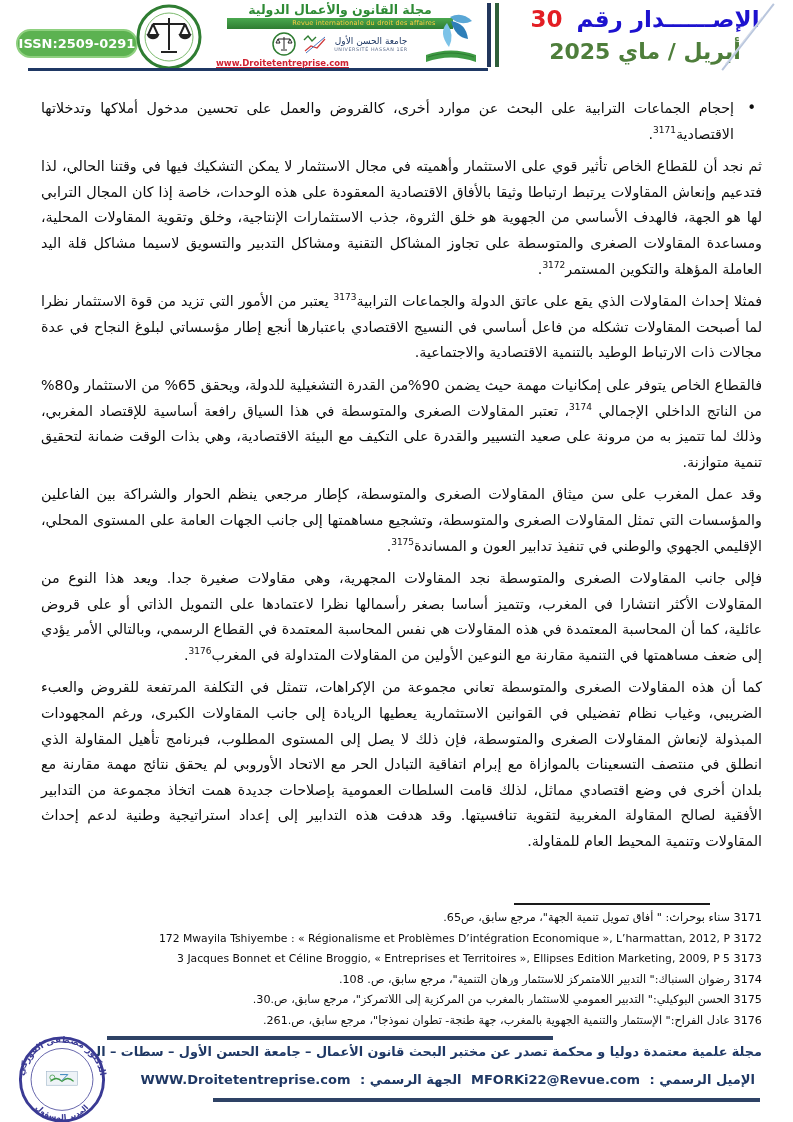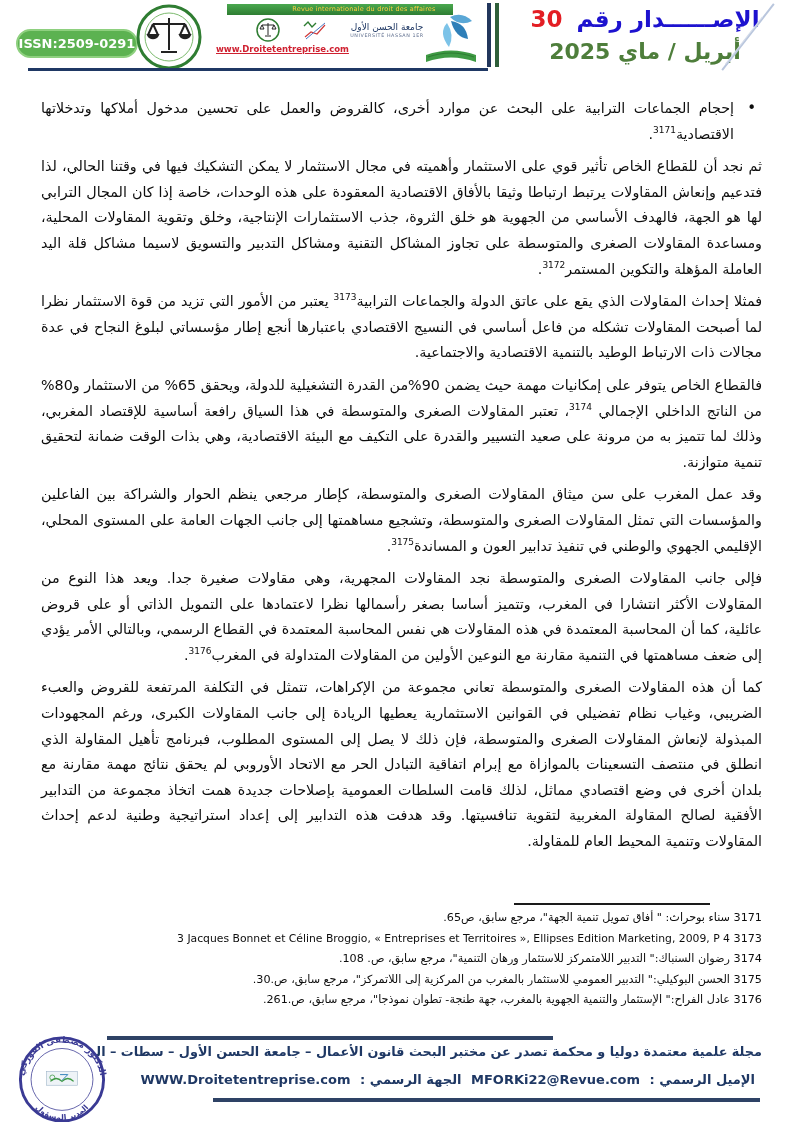--- a/index.html
+++ b/index.html
@@ -13,21 +13,21 @@
   .issn-pill {
     position:absolute; left:16px; top:29px; width:118px; height:25px;
     background:#5cb251; border:2px solid #8ed07f; border-radius:16px;
     color:#fff; font-weight:bold; font-size:13px; line-height:25px; text-align:center;
   }
   .logo1 { position:absolute; left:136px; top:4px; width:66px; height:66px; }
   .logoc { position:absolute; left:206px; top:3px; width:268px; height:66px; }
   .lc-title { color:#2e8b35; font-weight:bold; font-size:12.5px; text-align:center; direction:rtl; line-height:14px; }
   .lc-banner { margin:1px auto 0 auto; width:178px; height:11px; background:linear-gradient(#4aa84f,#2e7d32);
     color:#ffcf40; font-size:6.5px; line-height:11px; text-align:center; letter-spacing:.2px;padding-left:48px; }
-  .lc-row { display:flex; align-items:center; justify-content:center; gap:21px; margin-top:2px; height:26px; }
+  .lc-row { display:flex; align-items:center; justify-content:center; gap:5px; margin-top:2px; height:26px; }
   .lc-uni { text-align:center; }
   .lc-uni-ar { color:#1f3864; font-size:9px; direction:rtl; line-height:10px; }
   .lc-uni-fr { color:#5a6a8a; font-size:4.8px; letter-spacing:.6px; line-height:7px; }
   .lc-site { color:#cf2030; font-weight:bold; font-size:8.5px; text-decoration:underline; margin-top:1px; padding-left:10px; }
   .lc-book { position:absolute; right:-8px; top:8px; }
   .vbar1 { position:absolute; left:487px; top:3px; width:4px; height:64px; background:#22365c; }
   .vbar2 { position:absolute; left:495px; top:3px; width:4px; height:64px; background:#2f5f3a; }
   .issue { position:absolute; left:506px; top:6px; width:278px; text-align:center; direction:rtl; }
   .issue-l1 { font-size:23px; font-weight:bold; color:#1d12cf; white-space:nowrap; }
   .issue-l1 .n57 { color:#e31e24; margin-right:6px; }
@@ -81,20 +81,21 @@
           <path d="M17 20 L12 31 M17 20 L22 31"></path>
           <path d="M49 20 L44 31 M49 20 L54 31"></path>
           <path d="M12 31 A5.5 5.5 0 0 0 22 31 Z" fill="#222"></path>
           <path d="M44 31 A5.5 5.5 0 0 0 54 31 Z" fill="#222"></path>
           <line x1="25" y1="48" x2="41" y2="48"></line>
         </g>
       </svg>
     </div>
 
     <div class="logoc">
+      <div class="lc-title">مجلة القانون والأعمال الدولية</div>
       <div class="lc-banner">Revue internationale du droit des affaires</div>
       <div class="lc-row">
         <svg width="24" height="24" viewBox="0 0 24 24">
           <circle cx="12" cy="12" r="11" fill="#fff" stroke="#2f7d32" stroke-width="1.5"></circle>
           <g stroke="#222" stroke-width="1" fill="none">
             <line x1="12" y1="5" x2="12" y2="17"></line>
               <line x1="6" y1="7" x2="18" y2="7"></line>
             <path d="M6 7 L4 11 L8 11 Z M18 7 L16 11 L20 11 Z"></path>
               <line x1="9" y1="18" x2="15" y2="18"></line>
           </g>
@@ -143,21 +144,22 @@
       <p class="para">فمثلا إحداث المقاولات الذي يقع على عاتق الدولة والجماعات الترابية<sup class="ref">3173</sup> يعتبر من الأمور التي تزيد من قوة الاستثمار نظرا لما أصبحت المقاولات تشكله من فاعل أساسي في النسيج الاقتصادي باعتبارها أنجع إطار مؤسساتي لبلوغ النجاح في عدة مجالات ذات الارتباط الوطيد بالتنمية الاقتصادية والاجتماعية.</p>
       <p class="para">فالقطاع الخاص يتوفر على إمكانيات مهمة حيث يضمن 90%من القدرة التشغيلية للدولة، ويحقق 65% من الاستثمار و80% من الناتج الداخلي الإجمالي <sup class="ref">3174</sup>، تعتبر المقاولات الصغرى والمتوسطة في هذا السياق رافعة أساسية للإقتصاد المغربي، وذلك لما تتميز به من مرونة على صعيد التسيير والقدرة على التكيف مع البيئة الاقتصادية، وهي بذات الوقت ضمانة لتحقيق تنمية متوازنة.</p>
       <p class="para">وقد عمل المغرب على سن ميثاق المقاولات الصغرى والمتوسطة، كإطار مرجعي ينظم الحوار والشراكة بين الفاعلين والمؤسسات التي تمثل المقاولات الصغرى والمتوسطة، وتشجيع مساهمتها إلى جانب الجهات العامة على المستوى المحلي، الإقليمي الجهوي والوطني في تنفيذ تدابير العون و المساندة<sup class="ref">3175</sup>.</p>
       <p class="para">فإلى جانب المقاولات الصغرى والمتوسطة نجد المقاولات المجهرية، وهي مقاولات صغيرة جدا. ويعد هذا النوع من المقاولات الأكثر انتشارا في المغرب، وتتميز أساسا بصغر رأسمالها نظرا لاعتمادها على التمويل الذاتي أو على قروض عائلية، كما أن المحاسبة المعتمدة في هذه المقاولات هي نفس المحاسبة المعتمدة في القطاع الرسمي، وبالتالي الأمر يؤدي إلى ضعف مساهمتها في التنمية مقارنة مع النوعين الأولين من المقاولات المتداولة في المغرب<sup class="ref">3176</sup>.</p>
       <p class="para">كما أن هذه المقاولات الصغرى والمتوسطة تعاني مجموعة من الإكراهات، تتمثل في التكلفة المرتفعة للقروض والعبء الضريبي، وغياب نظام تفضيلي في القوانين الاستثمارية يعطيها الريادة إلى جانب المقاولات الكبرى، ورغم المجهودات المبذولة لإنعاش المقاولات الصغرى والمتوسطة، فإن ذلك لا يصل إلى المستوى المطلوب، فبرنامج تأهيل المقاولة الذي انطلق في منتصف التسعينات بالموازاة مع إبرام اتفاقية التبادل الحر مع الاتحاد الأوروبي لم يحقق نتائج مهمة مقارنة مع بلدان أخرى في وضع اقتصادي مماثل، لذلك قامت السلطات العمومية بإصلاحات جديدة همت اتخاذ مجموعة من التدابير الأفقية لصالح المقاولة المغربية لتقوية تنافسيتها. وقد هدفت هذه التدابير إلى إعداد استراتيجية وطنية لدعم إحداث المقاولات وتنمية المحيط العام للمقاولة.</p>
     </main>
 
   <div class="fnsep"></div>
   <section class="footnotes">
       <div class="fn"><span class="fn-num">3171</span> <span class="fn-body">سناء بوحراث: " أفاق تمويل تنمية الجهة"، مرجع سابق، ص65.</span></div>
-      <div class="fn"><span class="fn-num">3173</span> <span class="fn-body latin">3 Jacques Bonnet et Céline Broggio, « Entreprises et Territoires », Ellipses Edition Marketing, 2009, P 4</span></div>
+      <div class="fn"><span class="fn-num">3172</span> <span class="fn-body latin">172 Mwayila Tshiyembe : « Régionalisme et Problèmes D’intégration Economique », L’harmattan, 2012, P</span></div>
+      <div class="fn"><span class="fn-num">3173</span> <span class="fn-body latin">3 Jacques Bonnet et Céline Broggio, « Entreprises et Territoires », Ellipses Edition Marketing, 2009, P 5</span></div>
       <div class="fn"><span class="fn-num">3174</span> <span class="fn-body">رضوان السنباك:" التدبير اللامتمركز للاستثمار ورهان التنمية"، مرجع سابق، ص. 108.</span></div>
       <div class="fn"><span class="fn-num">3175</span> <span class="fn-body">الحسن البوكيلي:" التدبير العمومي للاستثمار بالمغرب من المركزية إلى اللاتمركز"، مرجع سابق، ص.30.</span></div>
       <div class="fn"><span class="fn-num">3176</span> <span class="fn-body">عادل الفراح:" الإستثمار والتنمية الجهوية بالمغرب، جهة طنجة- تطوان نموذجا"، مرجع سابق، ص.261.</span></div>
     </section>
 
   <div class="bar-top"></div>
 
   <div class="f-line1">مجلة علمية معتمدة  دوليا و محكمة تصدر عن مختبر البحث قانون الأعمال – جامعة الحسن الأول – سطات – المغرب</div>
 
   <div class="f-line2">

